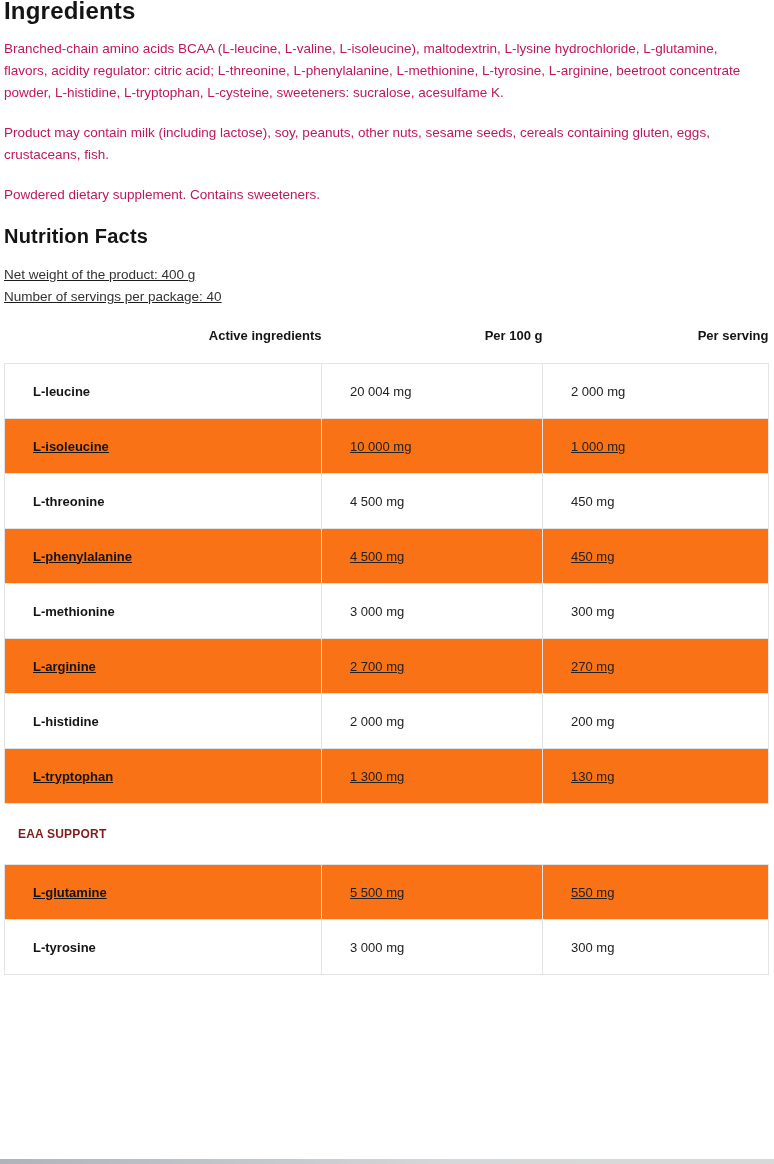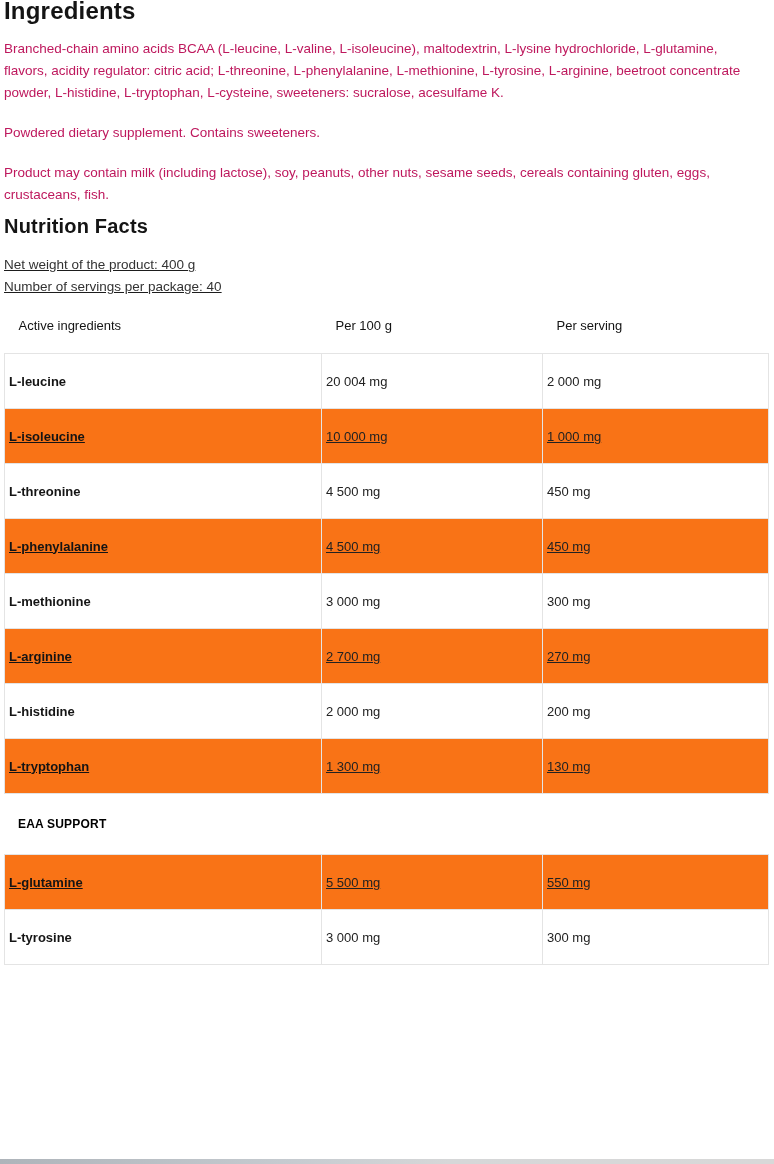--- a/index.html
+++ b/index.html
@@ -16,65 +16,65 @@
     color:#141414; letter-spacing:0.2px;
   }
   .para {
     font-size:13.5px; line-height:22px; color:#be185d; margin:0; max-width:758px;
   }
   .para.p1 { margin-top:14px; }
   .para.p2 { margin-top:18px; }
   .para.p3 { margin-top:18px; }
 
   .h2 {
-    font-size:20px; font-weight:700; line-height:26px; margin:7px 0 0 0;
+    font-size:20px; font-weight:700; line-height:26px; margin:17px 0 0 0;
     color:#141414; letter-spacing:0.2px;
   }
   .meta-block { margin-top:15px;text-decoration:underline; }
   .meta-line { font-size:13.5px; line-height:22px; color:#333333; }
 
   table.ntable {
     width:764px; border-collapse:collapse; table-layout:fixed; margin-top:0;
   }
   table.ntable col.c1 { width:317px; }
   table.ntable col.c2 { width:221px; }
   table.ntable col.c3 { width:226px; }
   table.ntable th {
-    height:55px; vertical-align:middle; text-align:left;
-    font-size:13px; font-weight:400; color:#141414;
+    height:55px; vertical-align:middle; text-align:right;
+    font-size:13px; font-weight:700; color:#141414;
     padding:0 0 0 14px; border:none; background:#ffffff;
   }
   table.ntable td {
     height:54px; vertical-align:middle; text-align:left;
     font-size:13px; font-weight:400; color:#222222;
-    padding:0 0 0 4px; border:1px solid #e4e4e4; background:#ffffff;
+    padding:0 0 0 28px; border:1px solid #e4e4e4; background:#ffffff;
   }
   table.ntable td.name { font-weight:700; color:#141414; }
   table.ntable tr.alt td { background:#f97316;text-decoration:underline; }
 
   .section-row {
     height:60px; display:flex; align-items:center; padding-left:14px;
-    font-size:12px; font-weight:700; color:#000000; letter-spacing:0.2px;
+    font-size:12px; font-weight:700; color:#7f1d1d; letter-spacing:0.2px;
   }
 
   .bottom-band {
     position:absolute; left:0; right:0; bottom:0; height:5px;
     background:linear-gradient(90deg, #aeb4ba 0%, #c6cbd0 38%, #d6d7d8 58%, #d8d8d8 100%);
   }
 </style>
 </head>
 <body>
 
 <div class="page">
 
   <div class="h1">Ingredients</div>
 
   <p class="para p1">Branched-chain amino acids BCAA (L-leucine, L-valine, L-isoleucine), maltodextrin, L-lysine hydrochloride, L-glutamine, flavors, acidity regulator: citric acid; L-threonine, L-phenylalanine, L-methionine, L-tyrosine, L-arginine, beetroot concentrate powder, L-histidine, L-tryptophan, L-cysteine, sweeteners: sucralose, acesulfame K.</p>
+  <p class="para p2">Product may contain milk (including lactose), soy, peanuts, other nuts, sesame seeds, cereals containing gluten, eggs, crustaceans, fish.</p>
   <p class="para p3">Powdered dietary supplement. Contains sweeteners.</p>
-  <p class="para p2">Product may contain milk (including lactose), soy, peanuts, other nuts, sesame seeds, cereals containing gluten, eggs, crustaceans, fish.</p>
 
   <div class="h2">Nutrition Facts</div>
 
   <div class="meta-block">
     <div class="meta-line">Net weight of the product: 400 g</div>
     <div class="meta-line">Number of servings per package: 40</div>
   </div>
 
   <table class="ntable">
     <colgroup>

